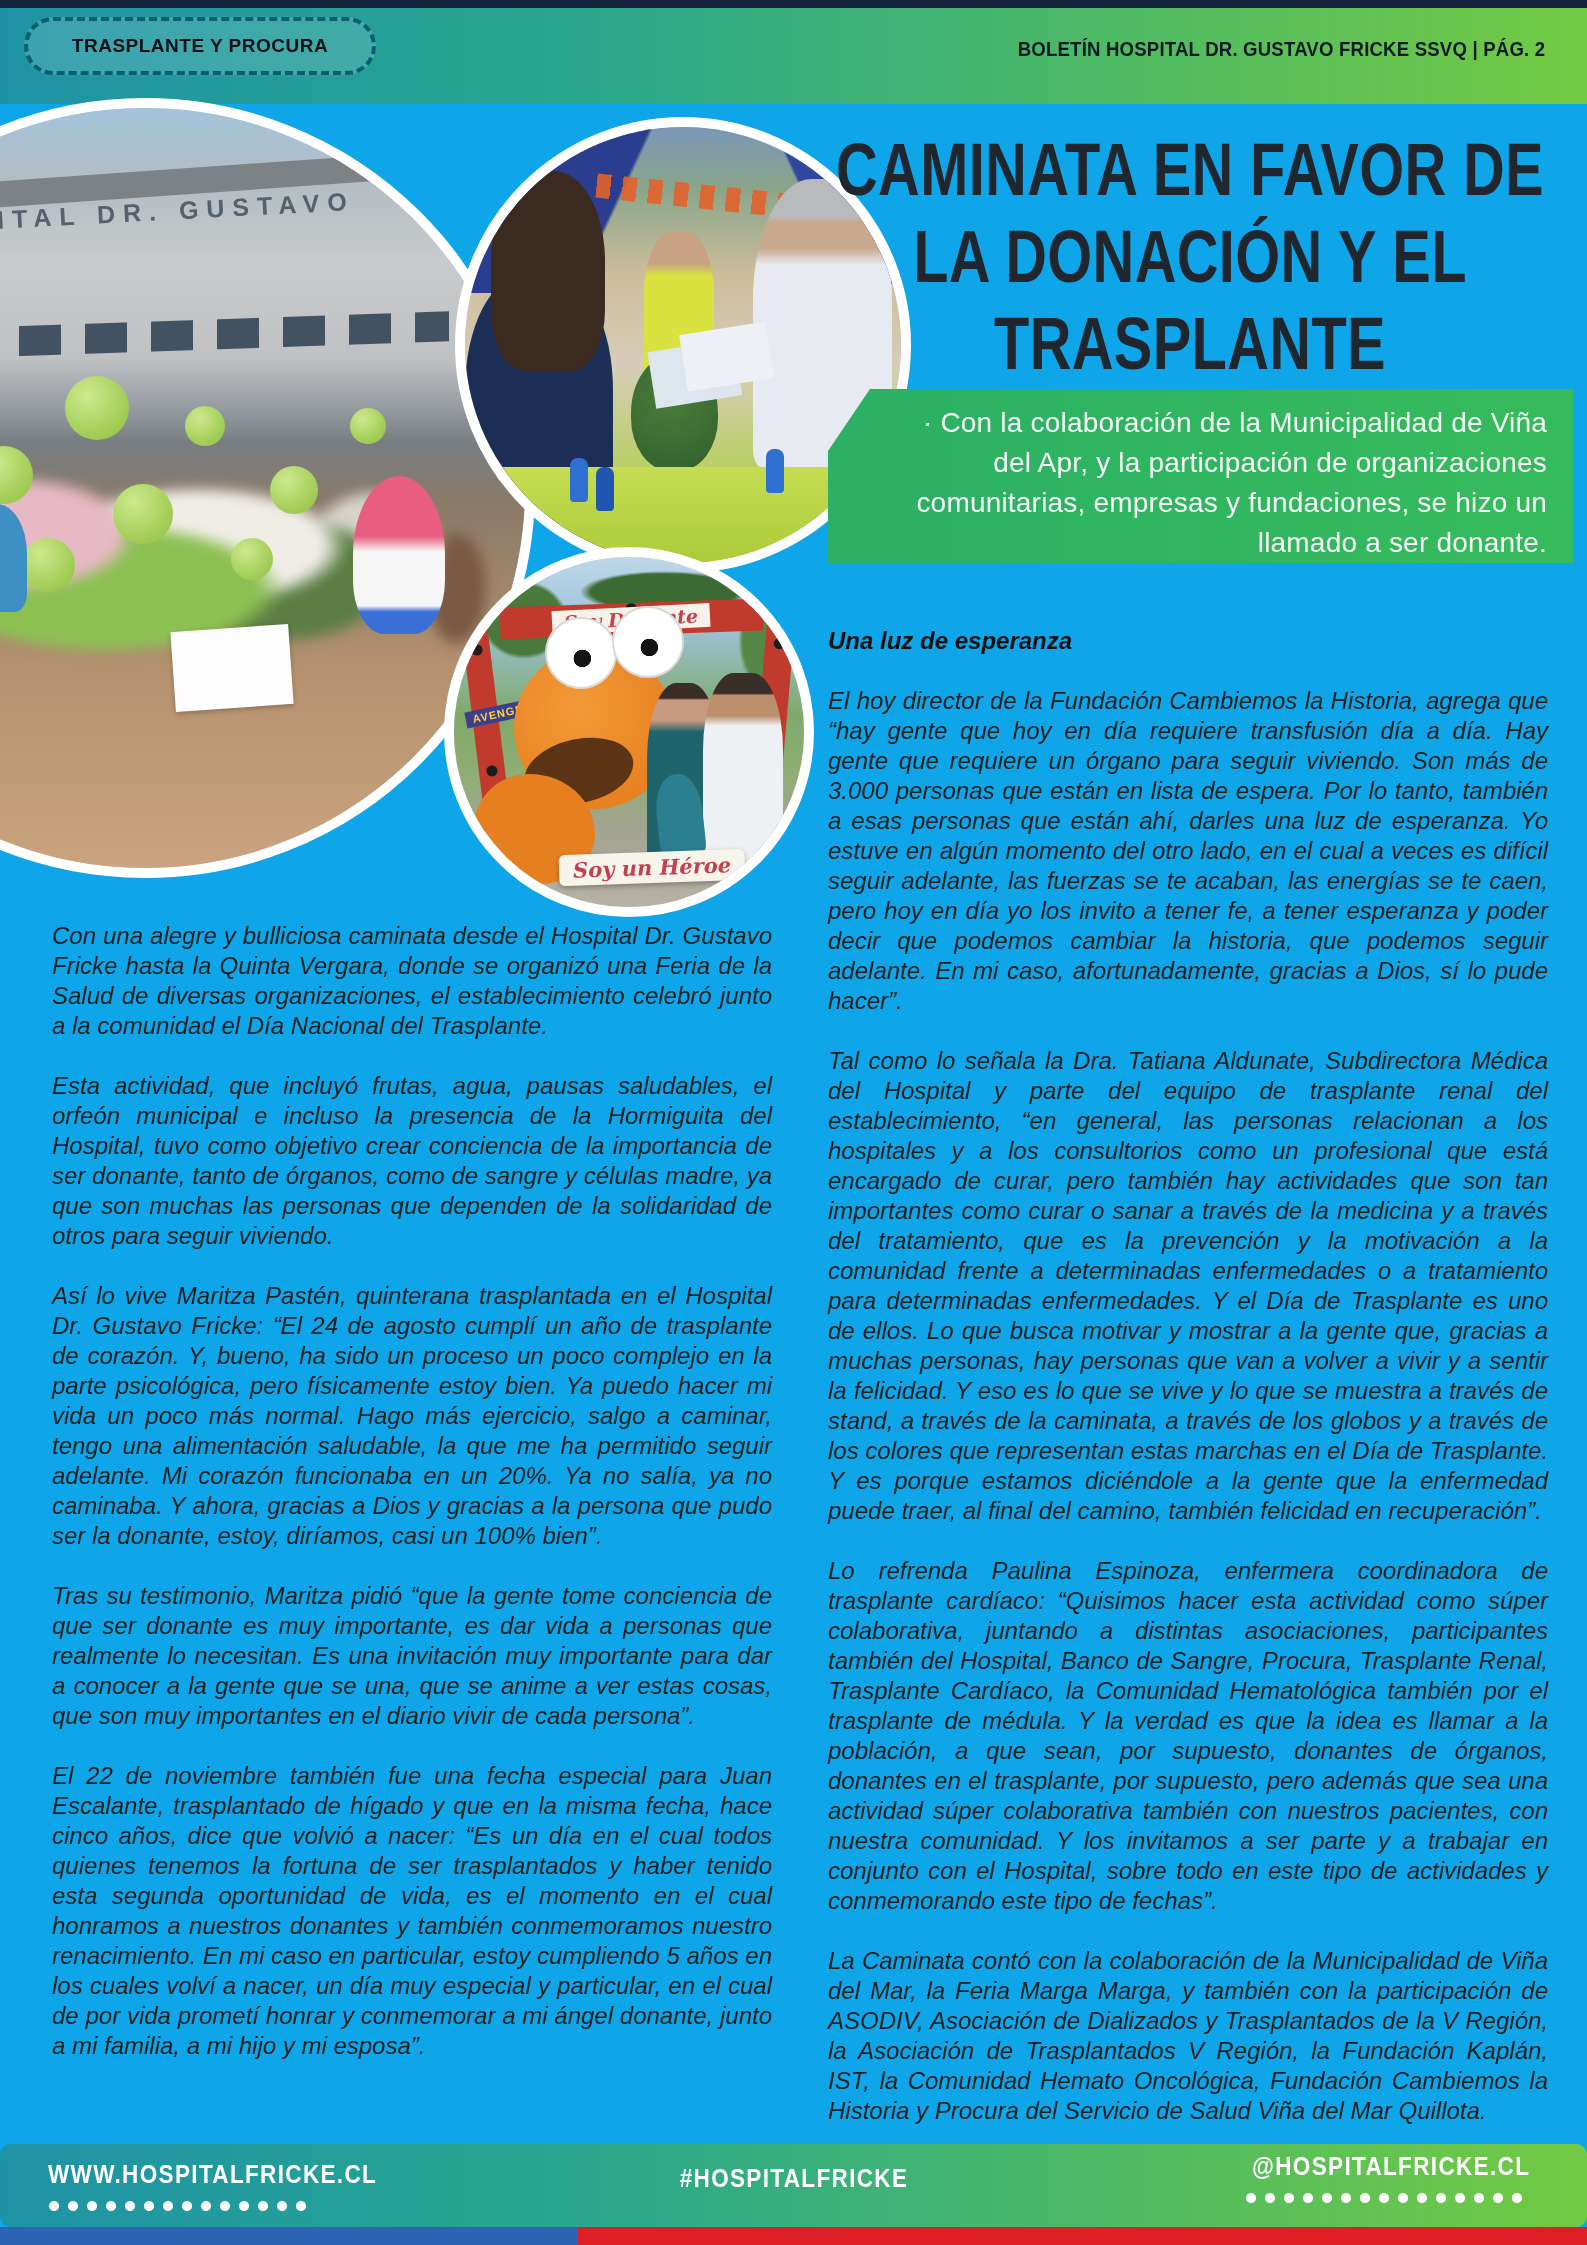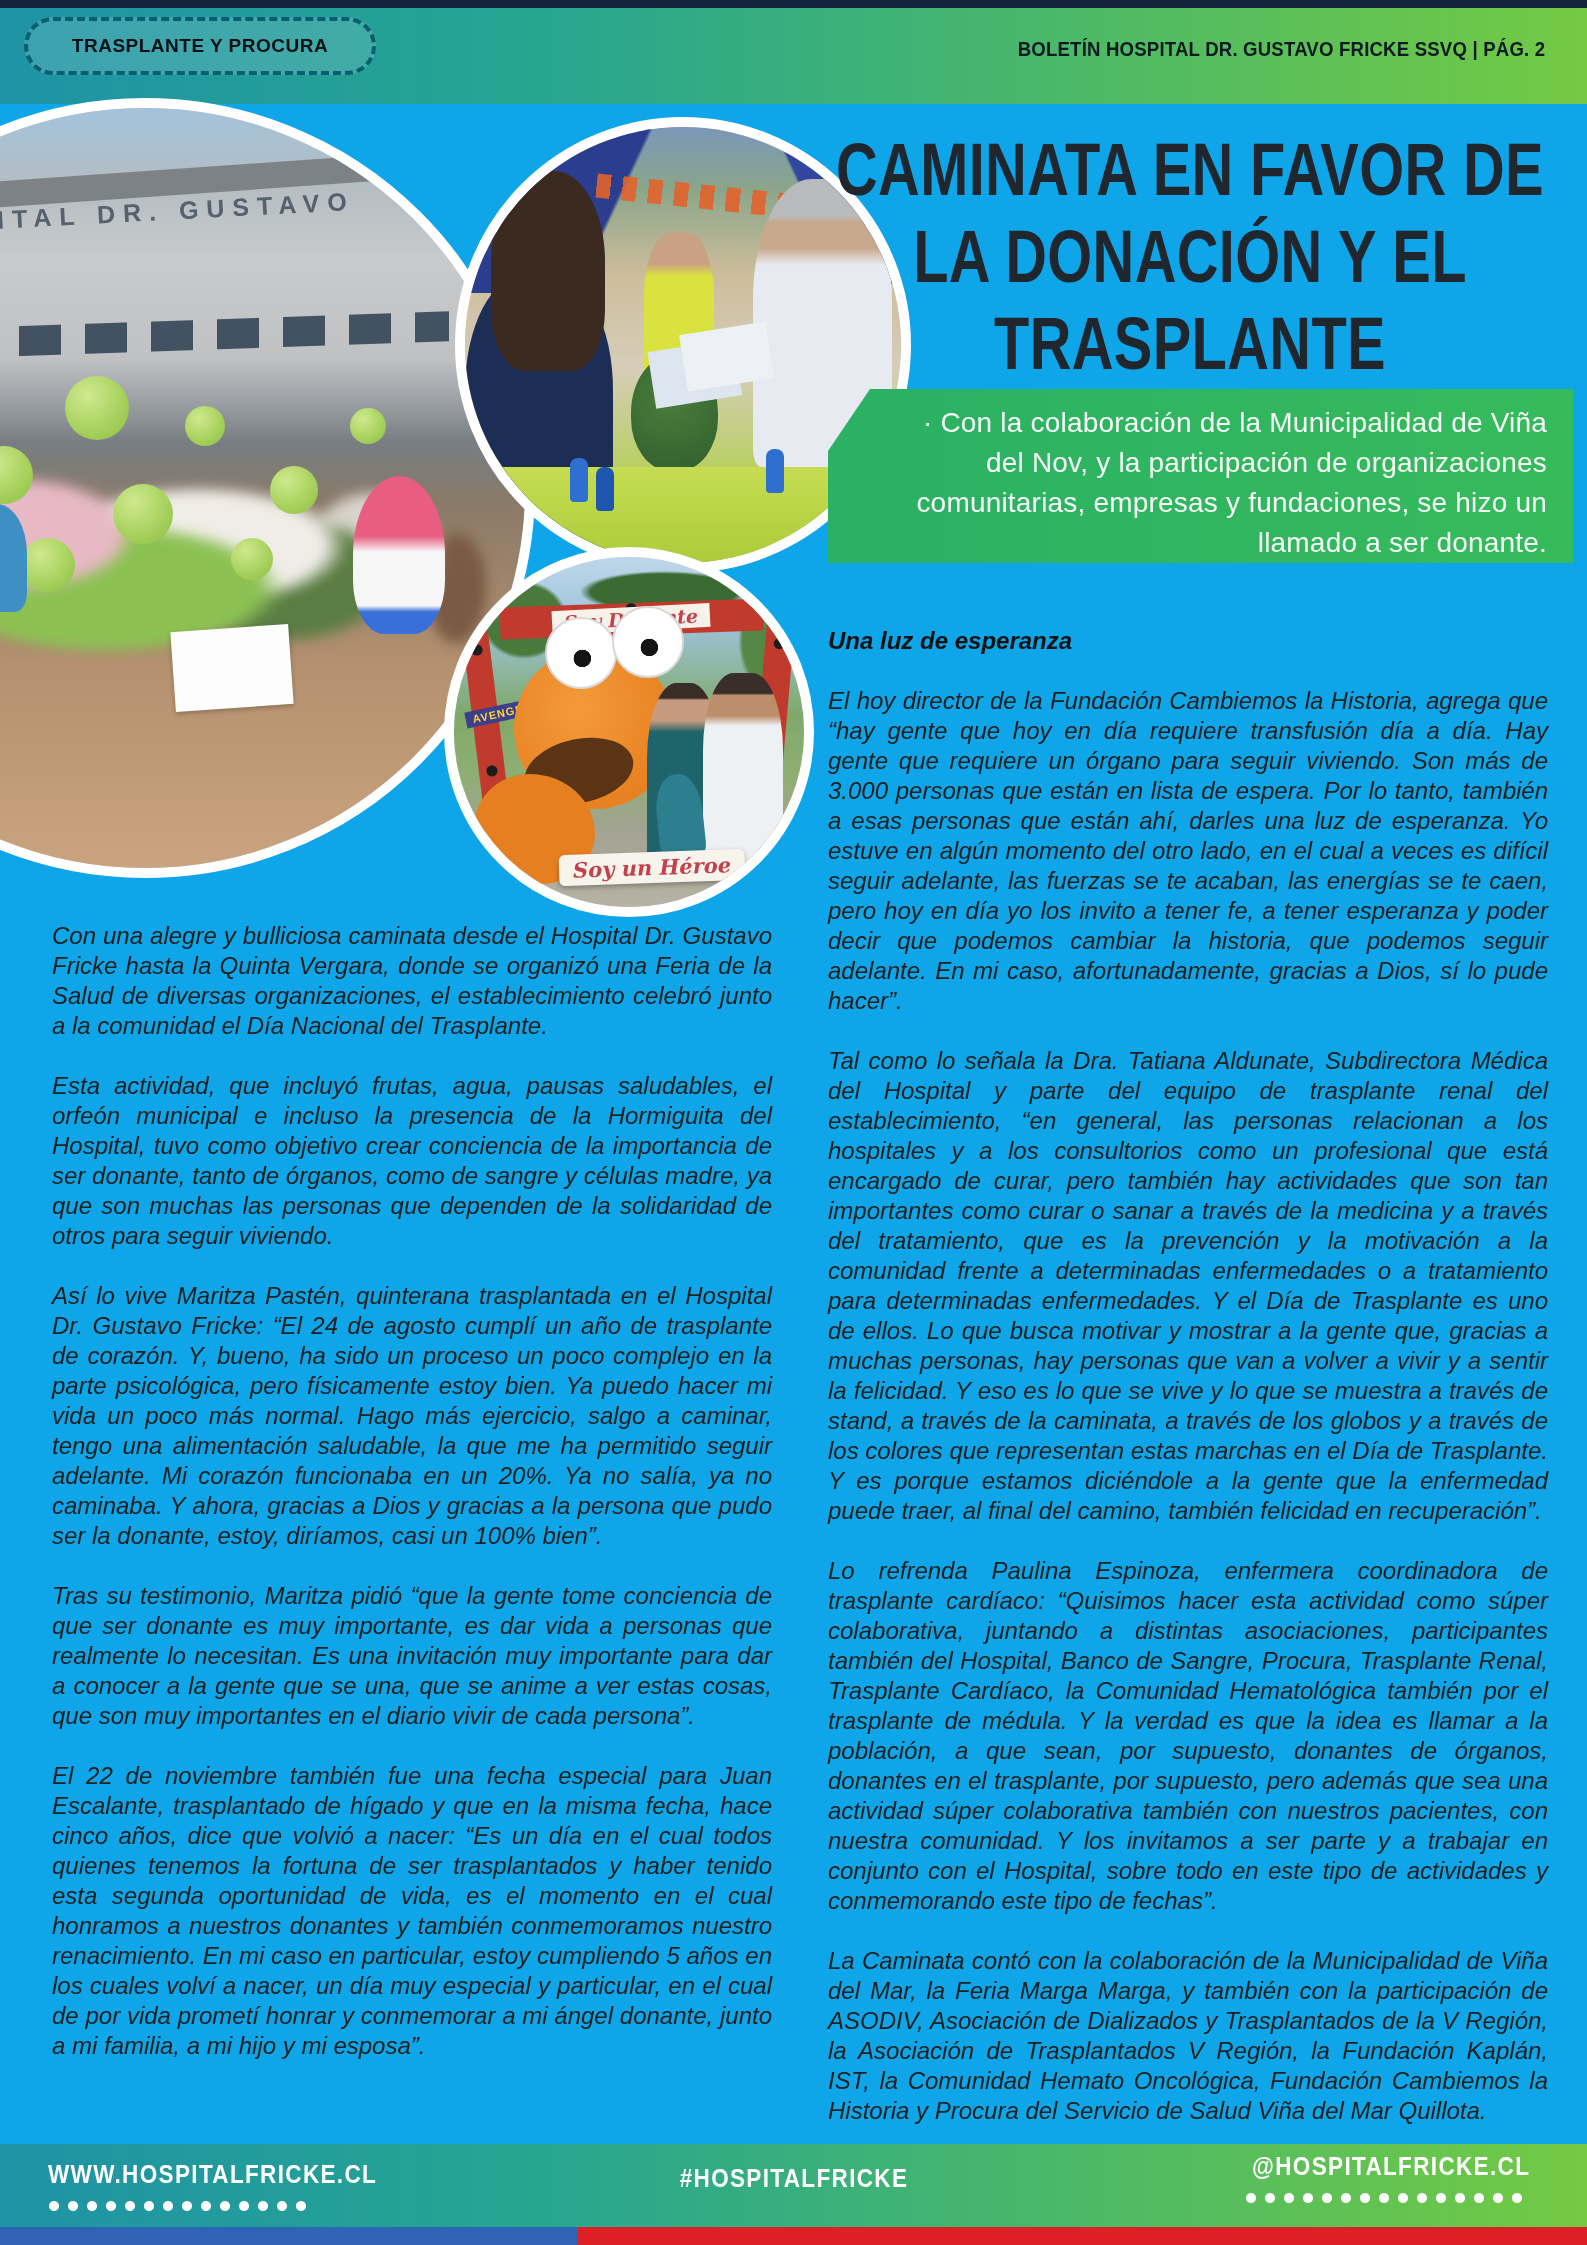--- a/index.html
+++ b/index.html
@@ -130,21 +130,21 @@
   .col { position:absolute; width:720px; color:#202020; font-style:italic;
          font-size:24px; line-height:30px; text-align:justify;margin-top:28px; }
   .col p { margin:0 0 30px; }
   .col-left  { left:52px;  top:893px; }
   .col-right { left:828px; top:598px; }
   .subhead { font-size:24px; line-height:30px; font-weight:700; font-style:italic;
              color:#111; margin:0 0 30px; text-align:left; }
 
   
   .footbar { position:absolute; left:0; top:2144px; width:1587px; height:83px;
-             background:linear-gradient(90deg,#1e93a6 0%,#28a68f 35%,#4cb967 68%,#73ca43 100%); }
+             background:linear-gradient(90deg,#1e93a6 0%,#28a68f 35%,#4cb967 68%,#73ca43 100%);border-radius:11px; }
   .f-text { position:absolute; color:#fff; font-size:25px; font-weight:600; letter-spacing:1.5px; white-space:nowrap; }
   .f-web    { left:48px; top:16px; transform:scaleX(.9); transform-origin:0 0; }
   .f-hash   { left:50%; top:20px; transform:translateX(-50%) scaleX(.9); }
   .f-handle { right:57px; top:8px; transform:scaleX(.9); transform-origin:100% 0; }
   .dots { position:absolute; height:12px;
           background-image:radial-gradient(circle at 6px 6px, #fff 4.5px, rgba(0,0,0,0) 5.5px);
           background-size:19px 12px; background-repeat:repeat-x; }
   .dots-l { left:48px; top:56px; width:266px; }
   .dots-r { right:57px; top:48px; width:285px; }
   .bottomstrip { position:absolute; left:0; top:2227px; width:1587px; height:18px; display:flex; }
@@ -222,21 +222,21 @@
       <div class="m-arm"></div>
       <div class="p3-woman"></div>
       <div class="p3-man"></div>
       <div class="hand3"></div>
       <div class="sign-heroe">Soy un Héroe</div>
     </div>
   </div>
 
   <h1 class="title">CAMINATA EN FAVOR DE LA DONACIÓN Y EL TRASPLANTE</h1>
 
-  <div class="lede">· Con la colaboración de la Municipalidad de Viña del Nov, y la participación de organizaciones comunitarias, empresas y fundaciones, se hizo un llamado a ser donante.</div>
+  <div class="lede">· Con la colaboración de la Municipalidad de Viña del Apr, y la participación de organizaciones comunitarias, empresas y fundaciones, se hizo un llamado a ser donante.</div>
 
   <section class="col col-left">
     <p>Con una alegre y bulliciosa caminata desde el Hospital Dr. Gustavo Fricke hasta la Quinta Vergara, donde se organizó una Feria de la Salud de diversas organizaciones, el establecimiento celebró junto a la comunidad el Día Nacional del Trasplante.</p>
     <p>Esta actividad, que incluyó frutas, agua, pausas saludables, el orfeón municipal e incluso la presencia de la Hormiguita del Hospital, tuvo como objetivo crear conciencia de la importancia de ser donante, tanto de órganos, como de sangre y células madre, ya que son muchas las personas que dependen de la solidaridad de otros para seguir viviendo.</p>
     <p>Así lo vive Maritza Pastén, quinterana trasplantada en el Hospital Dr. Gustavo Fricke: “El 24 de agosto cumplí un año de trasplante de corazón. Y, bueno, ha sido un proceso un poco complejo en la parte psicológica, pero físicamente estoy bien. Ya puedo hacer mi vida un poco más normal. Hago más ejercicio, salgo a caminar, tengo una alimentación saludable, la que me ha permitido seguir adelante. Mi corazón funcionaba en un 20%. Ya no salía, ya no caminaba. Y ahora, gracias a Dios y gracias a la persona que pudo ser la donante, estoy, diríamos, casi un 100% bien”.</p>
     <p>Tras su testimonio, Maritza pidió “que la gente tome conciencia de que ser donante es muy importante, es dar vida a personas que realmente lo necesitan. Es una invitación muy importante para dar a conocer a la gente que se una, que se anime a ver estas cosas, que son muy importantes en el diario vivir de cada persona”.</p>
     <p>El 22 de noviembre también fue una fecha especial para Juan Escalante, trasplantado de hígado y que en la misma fecha, hace cinco años, dice que volvió a nacer: “Es un día en el cual todos quienes tenemos la fortuna de ser trasplantados y haber tenido esta segunda oportunidad de vida, es el momento en el cual honramos a nuestros donantes y también conmemoramos nuestro renacimiento. En mi caso en particular, estoy cumpliendo 5 años en los cuales volví a nacer, un día muy especial y particular, en el cual de por vida prometí honrar y conmemorar a mi ángel donante, junto a mi familia, a mi hijo y mi esposa”.</p>
   </section>
 
   <section class="col col-right">

